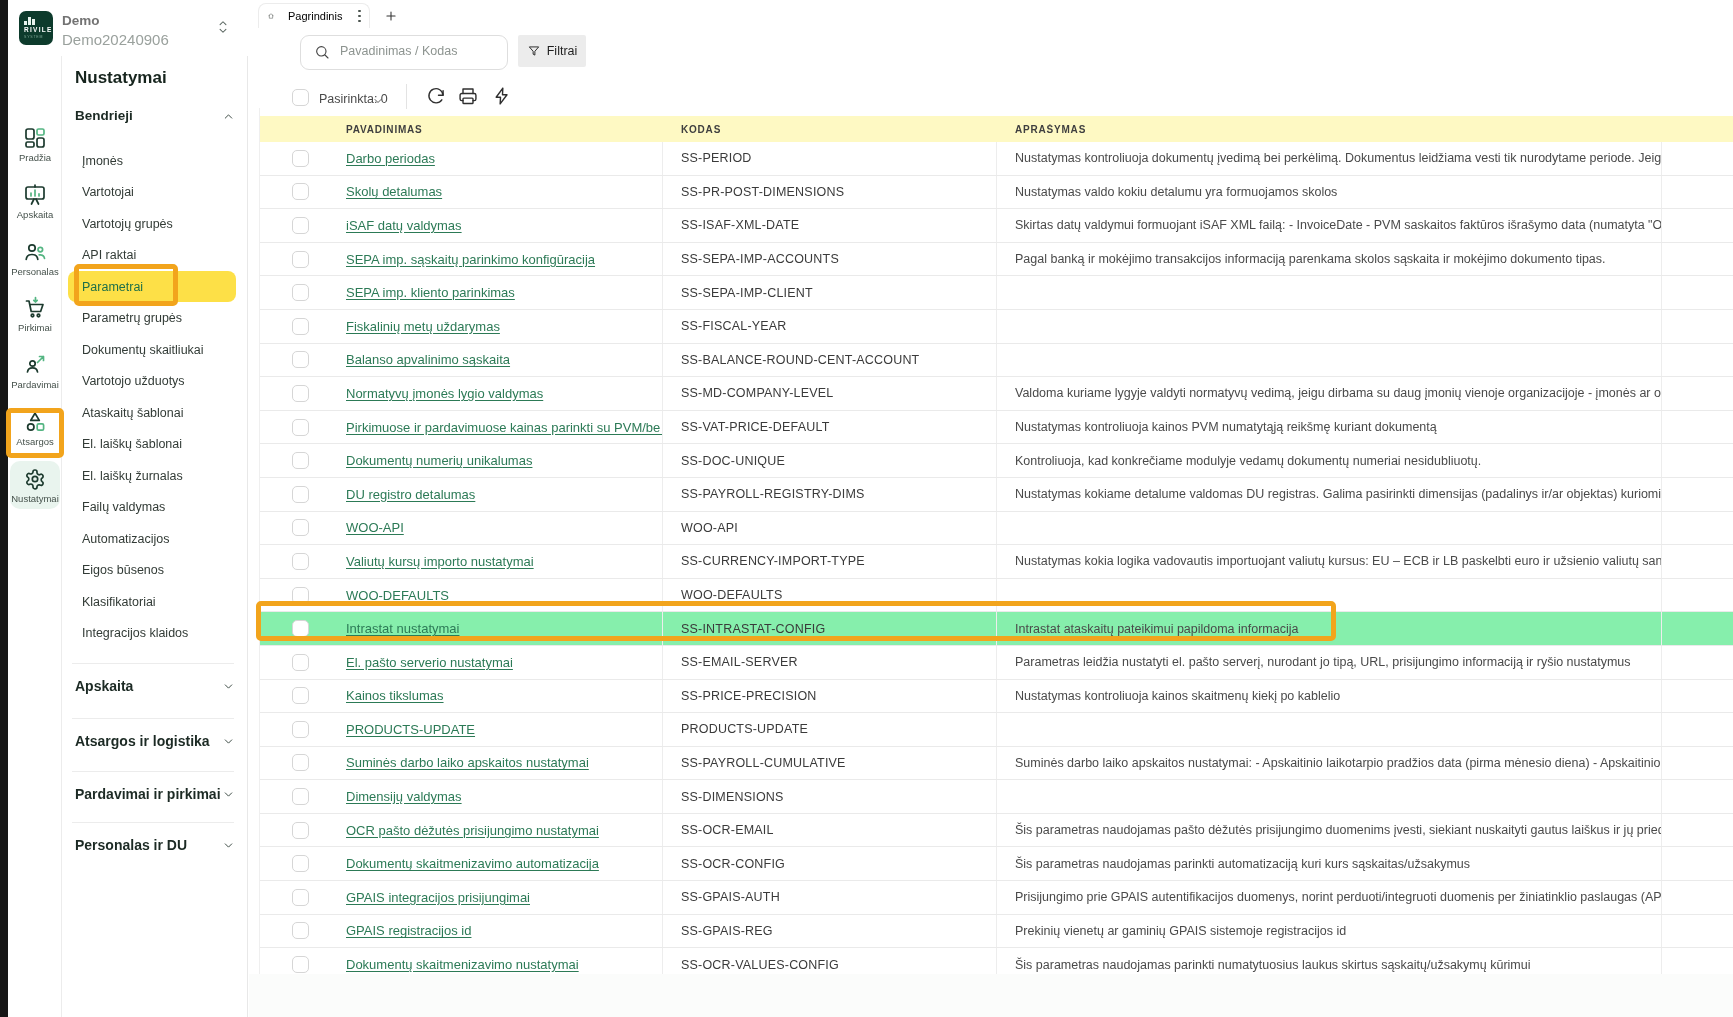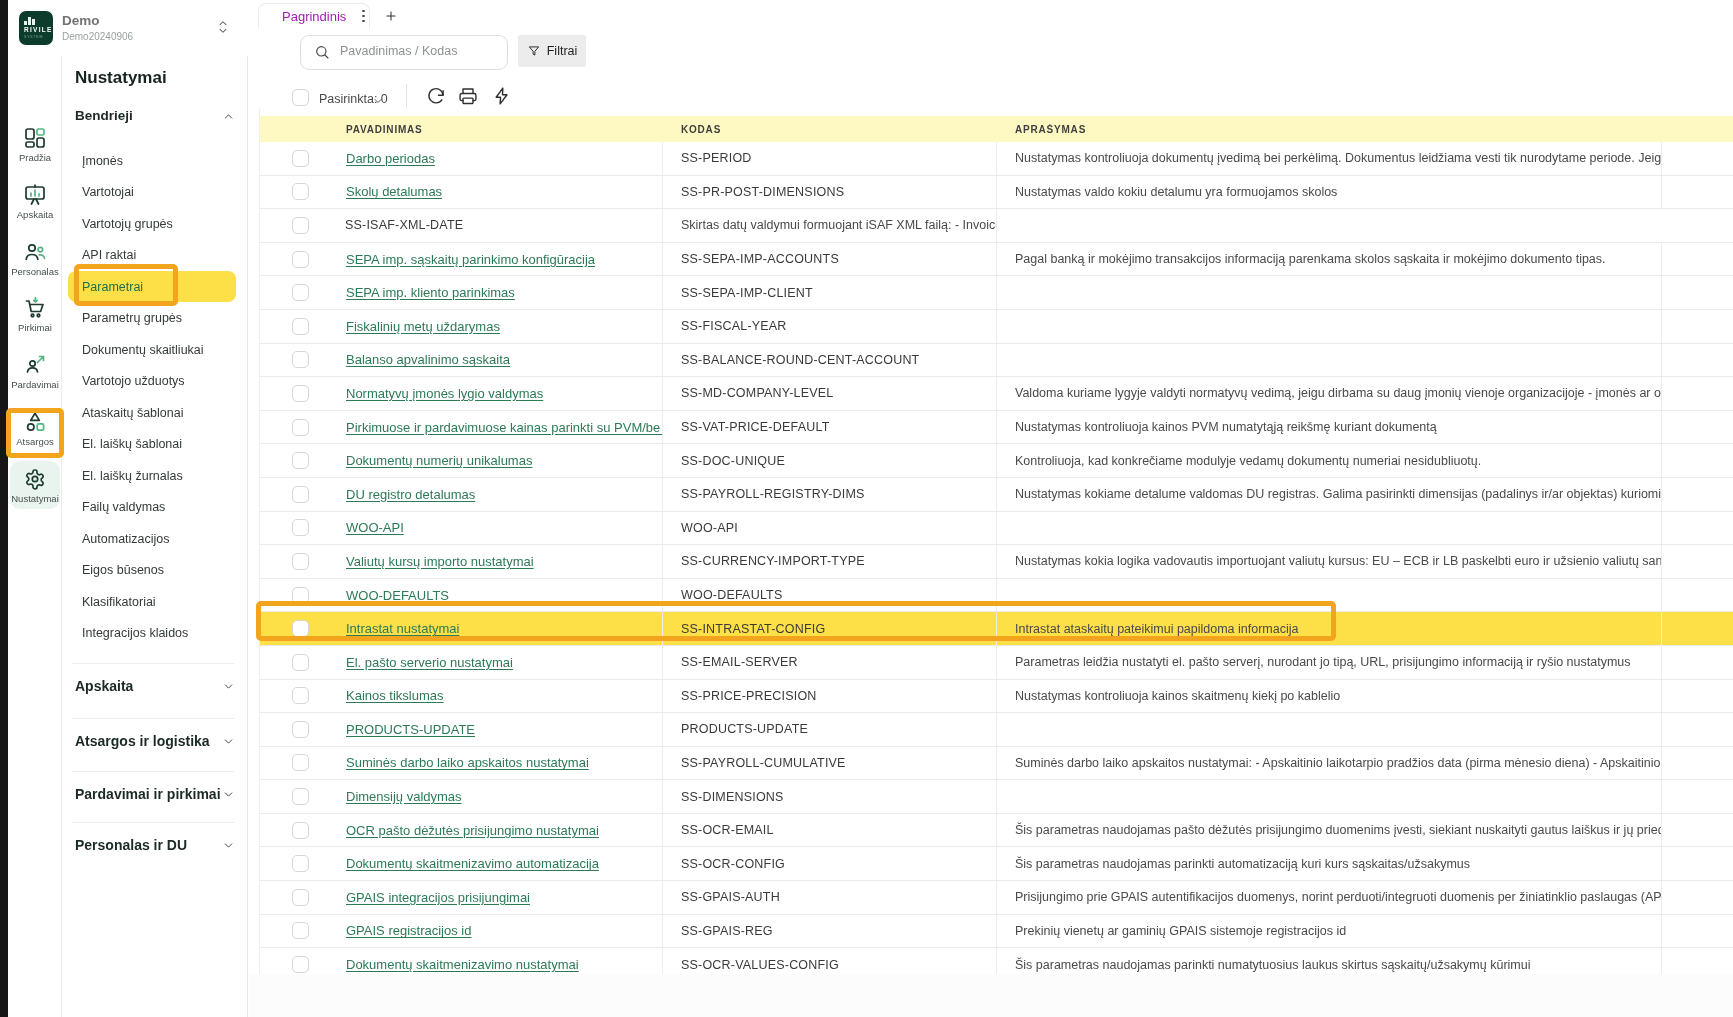--- a/index.html
+++ b/index.html
@@ -17,40 +17,40 @@
   .rail-item svg .acc{stroke:#54b582;}
   .rail-label{font-size:9.5px;color:#45514b;line-height:1;}
 
   
   .logo{position:absolute;left:19px;top:11px;width:34px;height:34px;border-radius:7px;background:#0d3b2c;display:flex;flex-direction:column;align-items:flex-start;justify-content:center;padding-left:5px;}
   .logo-bars{display:flex;align-items:flex-end;gap:1.5px;height:8px;margin-bottom:2px;}
   .logo-bars i{display:block;width:2.5px;background:#e9f4ee;}
   .logo-text{color:#fff;font-size:6.5px;font-weight:bold;letter-spacing:1.3px;line-height:1;}
   .logo-sub{color:#7ea896;font-size:3.5px;letter-spacing:.8px;margin-top:1.5px;}
   .ws-name{position:absolute;left:62px;top:13px;font-size:13.5px;font-weight:bold;color:#737373;}
-  .ws-code{position:absolute;left:62px;top:31px;font-size:10px;color:#9aa19d;text-align:center;}
+  .ws-code{position:absolute;left:62px;top:31px;font-size:15px;color:#9aa19d;text-align:center;}
   .ws-switch{position:absolute;left:216px;top:18px;color:#566;cursor:pointer;}
   .ws-switch svg{stroke:#5a6661;fill:none;stroke-width:1.8;stroke-linecap:round;stroke-linejoin:round;}
 
   
   .sidebar{position:absolute;left:62px;top:56px;width:186px;bottom:0;background:#fff;border-right:1px solid #e8e8e8;}
   .sb-title{position:absolute;left:13px;top:12px;font-size:17px;font-weight:bold;color:#16241d;}
   .sb-group-label{position:absolute;left:13px;top:52px;width:160px;font-size:13.5px;font-weight:bold;color:#1c2a24;cursor:pointer;}
   .sb-group-label svg,.sb-section svg{position:absolute;right:0;top:2px;stroke:#3c4a44;fill:none;stroke-width:1.8;stroke-linecap:round;stroke-linejoin:round;}
   .sb-item{position:absolute;left:0;width:186px;height:31px;display:flex;align-items:center;cursor:pointer;}
   .sb-item span{margin-left:20px;font-size:12.5px;color:#323b36;white-space:nowrap;}
   .sb-item.active{left:6px;width:168px;background:#fde047;border-radius:8px;}
   .sb-item.active span{margin-left:14px;color:#1d6f49;}
   .sb-divider{position:absolute;left:10px;width:162px;height:1px;background:#ececec;}
   .sb-section{position:absolute;left:13px;width:160px;height:24px;font-size:14px;font-weight:bold;color:#1c2a24;cursor:pointer;}
 
   
   .tab{position:absolute;left:258px;top:3px;width:112px;height:25px;background:#fff;border:1px solid #ececec;border-bottom:none;border-radius:8px 8px 0 0;display:flex;align-items:center;padding:0 6px 0 9px;cursor:pointer;}
   .tab svg{stroke:#2a332e;fill:none;stroke-width:1.7;stroke-linecap:round;stroke-linejoin:round;}
-  .tab-label{font-size:13px;color:#a21caf;margin:0 14px;white-space:nowrap;}
+  .tab-label{font-size:11px;color:#000000;margin:0 14px;white-space:nowrap;}
   .kebab{display:flex;flex-direction:column;gap:2.5px;padding:2px;cursor:pointer;}
   .kebab i{width:2.6px;height:2.6px;border-radius:50%;background:#4a534e;display:block;}
   .tab-add{position:absolute;left:380px;top:5px;width:22px;height:22px;display:flex;align-items:center;justify-content:center;cursor:pointer;}
   .tab-add svg{stroke:#333;fill:none;stroke-width:1.8;stroke-linecap:round;}
 
   .search-box{position:absolute;left:300px;top:35px;width:208px;height:35px;border:1px solid #dedede;border-radius:9px;background:#fff;}
   .search-box svg{position:absolute;left:13px;top:8px;stroke:#444;fill:none;stroke-width:1.7;stroke-linecap:round;}
   .search-box input{position:absolute;left:37px;top:1px;width:165px;height:28px;border:none;outline:none;font-size:12.5px;color:#333;background:transparent;}
   .search-box input::placeholder{color:#8d9490;}
   .filter-btn{position:absolute;left:518px;top:35px;width:68px;height:32px;border-radius:2px;background:#ececec;display:flex;align-items:center;justify-content:center;gap:6px;cursor:pointer;}
@@ -65,21 +65,21 @@
   .toolbar-div{position:absolute;left:406px;top:84px;width:1px;height:25px;background:#e3e3e3;}
   .tool-icon{position:absolute;top:86px;width:22px;height:22px;cursor:pointer;}
   .tool-icon svg{stroke:#2f2f2f;fill:none;stroke-width:1.7;stroke-linecap:round;stroke-linejoin:round;}
 
   
   .table{position:absolute;left:259px;top:108px;width:1474px;border-left:1px solid #efefef;}
   .thead{display:grid;grid-template-columns:67px 336px 334px 665px 72px;height:26px;background:#fef9c3;align-items:center;margin-top:8px;}
   .thead div{font-size:10px;font-weight:bold;letter-spacing:.8px;color:#3f3f3f;white-space:nowrap;overflow:hidden;}
   .th-name{padding-left:19px;}.th-code{padding-left:18px;}.th-desc{padding-left:18px;}
   .trow{display:grid;grid-template-columns:67px 336px 334px 665px 72px;height:33.6px;border-bottom:1px solid #eaeaea;align-items:center;background:#fff;}
-  .trow.hl{background:#fde047;}
+  .trow.hl{background:#86efac;}
   .td-check{display:flex;align-items:center;padding-left:32px;height:100%;}
   .td-name,.td-code,.td-desc{height:100%;display:flex;align-items:center;border-right:1px solid #ededed;overflow:hidden;white-space:nowrap;}
   .td-name{padding-left:19px;}
   .td-name a{font-size:13px;color:#2c7a56;text-decoration:underline;text-underline-offset:2px;white-space:nowrap;}
   .td-code{padding-left:18px;font-size:12.5px;color:#3a3a3a;letter-spacing:.2px;}
   .td-desc{padding-left:18px;font-size:12.5px;color:#4a4a4a;}
   .td-extra{height:100%;}
   .below-table{position:absolute;left:249px;top:974px;right:0;bottom:0;background:#fbfcfb;}
 
   
@@ -347,20 +347,23 @@
             <a href="#">Skolų detalumas</a>
           </div>
           <div class="td-code">SS-PR-POST-DIMENSIONS</div>
           <div class="td-desc">Nustatymas valdo kokiu detalumu yra formuojamos skolos</div>
           <div class="td-extra"></div>
         </div>
         <div class="trow">
           <div class="td-check">
             <span class="checkbox"></span>
           </div>
+          <div class="td-name">
+            <a href="#">iSAF datų valdymas</a>
+          </div>
           <div class="td-code">SS-ISAF-XML-DATE</div>
           <div class="td-desc">Skirtas datų valdymui formuojant iSAF XML failą: - InvoiceDate - PVM saskaitos faktūros išrašymo data (numatyta "Ope</div>
           <div class="td-extra"></div>
         </div>
         <div class="trow">
           <div class="td-check">
             <span class="checkbox"></span>
           </div>
           <div class="td-name">
             <a href="#">SEPA imp. sąskaitų parinkimo konfigūracija</a>

